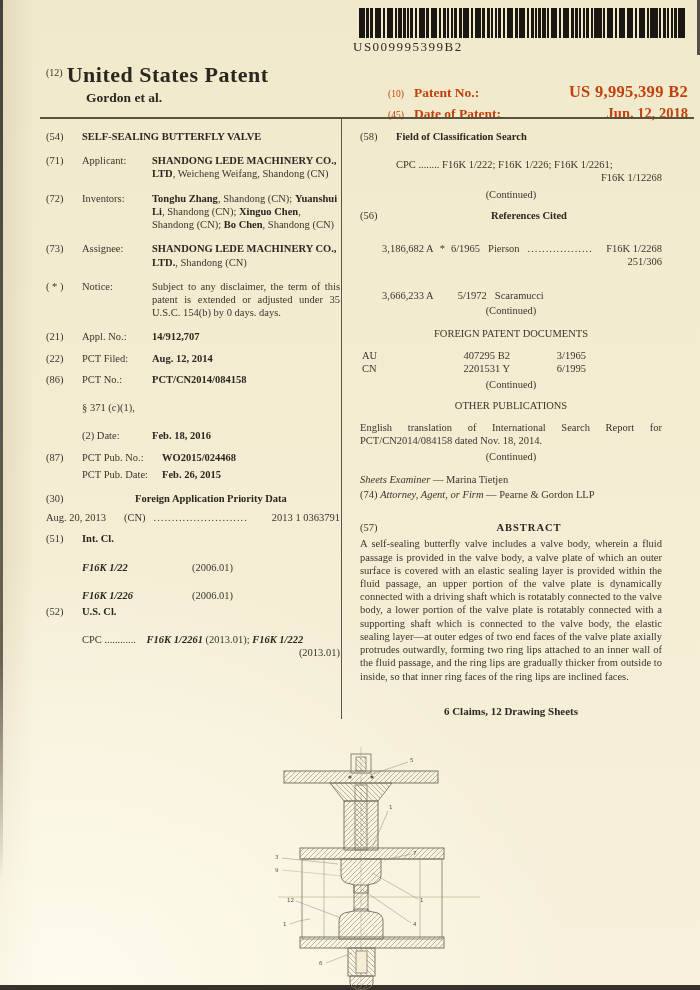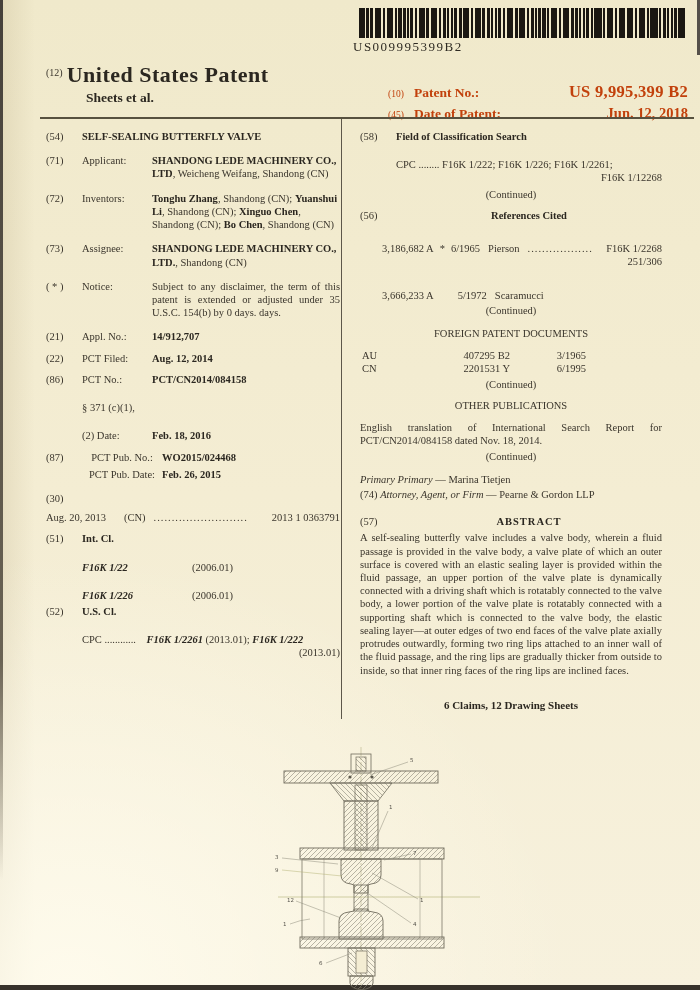--- a/index.html
+++ b/index.html
@@ -41,21 +41,21 @@
   .rule{position:absolute;left:40px;right:6px;top:117px;height:1.5px;background:#57513f;}
   .divider{position:absolute;left:341px;top:119px;width:1px;height:600px;background:#5d574a;}
 
   
   .col{position:absolute;top:130px;font-size:10.5px;line-height:1.26;}
   .col-l{left:46px;width:294px;}
   .col-r{left:360px;width:302px;}
   .row{display:flex;align-items:baseline;}
   .num{width:36px;flex:none;}
   .lbl{width:70px;flex:none;}
-  .lblw{width:80px;flex:none;text-align:center;}
+  .lblw{width:80px;flex:none;}
   .val{flex:1;}
   b,.b{font-weight:bold;color:#2b2720;}
   .bi{font-weight:bold;font-style:italic;color:#2b2720;}
   .it{font-style:italic;}
   .entry{margin-bottom:11px;}
   .entry-s{margin-bottom:8px;}
   .indent{margin-left:36px;margin-top:15px;}
   .center{text-align:center;}
   .right{text-align:right;}
   .just{text-align:justify;}
@@ -82,21 +82,21 @@
 <div class="edge-right-top"></div>
 
 <div class="barcode">
   <div class="bars"></div>
   <div class="barcode-text">US009995399B2</div>
 </div>
 
 <div class="hdr-left">
   <span class="hdr-num">(12)</span>
   <span class="hdr-title">United States Patent</span>
-  <div class="hdr-authors">Sheets et al.</div>
+  <div class="hdr-authors">Gordon et al.</div>
 </div>
 <div class="hdr-right">
   <div class="row">
     <span class="n">(10)</span>
     <span class="lab">Patent No.:</span>
     <span class="big">US 9,995,399 B2</span>
   </div>
   <div class="row">
     <span class="n">(45)</span>
     <span class="lab">Date of Patent:</span>
@@ -171,20 +171,21 @@
     <div class="row indent" style="margin-top:4px;">
       <span class="lblw">PCT Pub. Date:</span>
       <span class="val b">Feb. 26, 2015</span>
     </div>
   </div>
 
 
   <div class="entry-s">
     <div class="row">
       <span class="num">(30)</span>
+      <span class="chead">Foreign Application Priority Data</span>
     </div>
     <div class="row" style="margin-top:6px;">
       <span style="width:78px;flex:none;">Aug. 20, 2013</span>
       <span class="gap-r">(CN)</span>
       <span class="dots">..........................</span>
       <span>2013 1 0363791</span>
     </div>
   </div>
 
   <div class="entry-s" style="margin-bottom:3px;">
@@ -261,24 +262,24 @@
     <div class="center" style="margin-top:2px;">(Continued)</div>
   </div>
 
   <div class="entry-s">
     <div class="center" style="margin:4px 0 9px;">OTHER PUBLICATIONS</div>
     <div class="just">English translation of International Search Report for PCT/CN2014/084158 dated Nov. 18, 2014.</div>
     <div class="center" style="margin-top:2px;">(Continued)</div>
   </div>
 
   <div style="margin:10px 0 0;">
-    <span class="it">Primary Primary</span>
+    <span class="it">Sheets Examiner</span>
     <span>— Marina Tietjen</span>
   </div>
-  <div style="margin:2px 0 14px;">
+  <div style="margin:2px 0 20px;">
     <span>(74)</span>
     <span class="it">Attorney, Agent, or Firm</span>
     <span>— Pearne &amp; Gordon LLP</span>
   </div>
 
   <div>
     <div class="row">
       <span class="num">(57)</span>
       <span class="chead" style="letter-spacing:1px;">ABSTRACT</span>
     </div>

